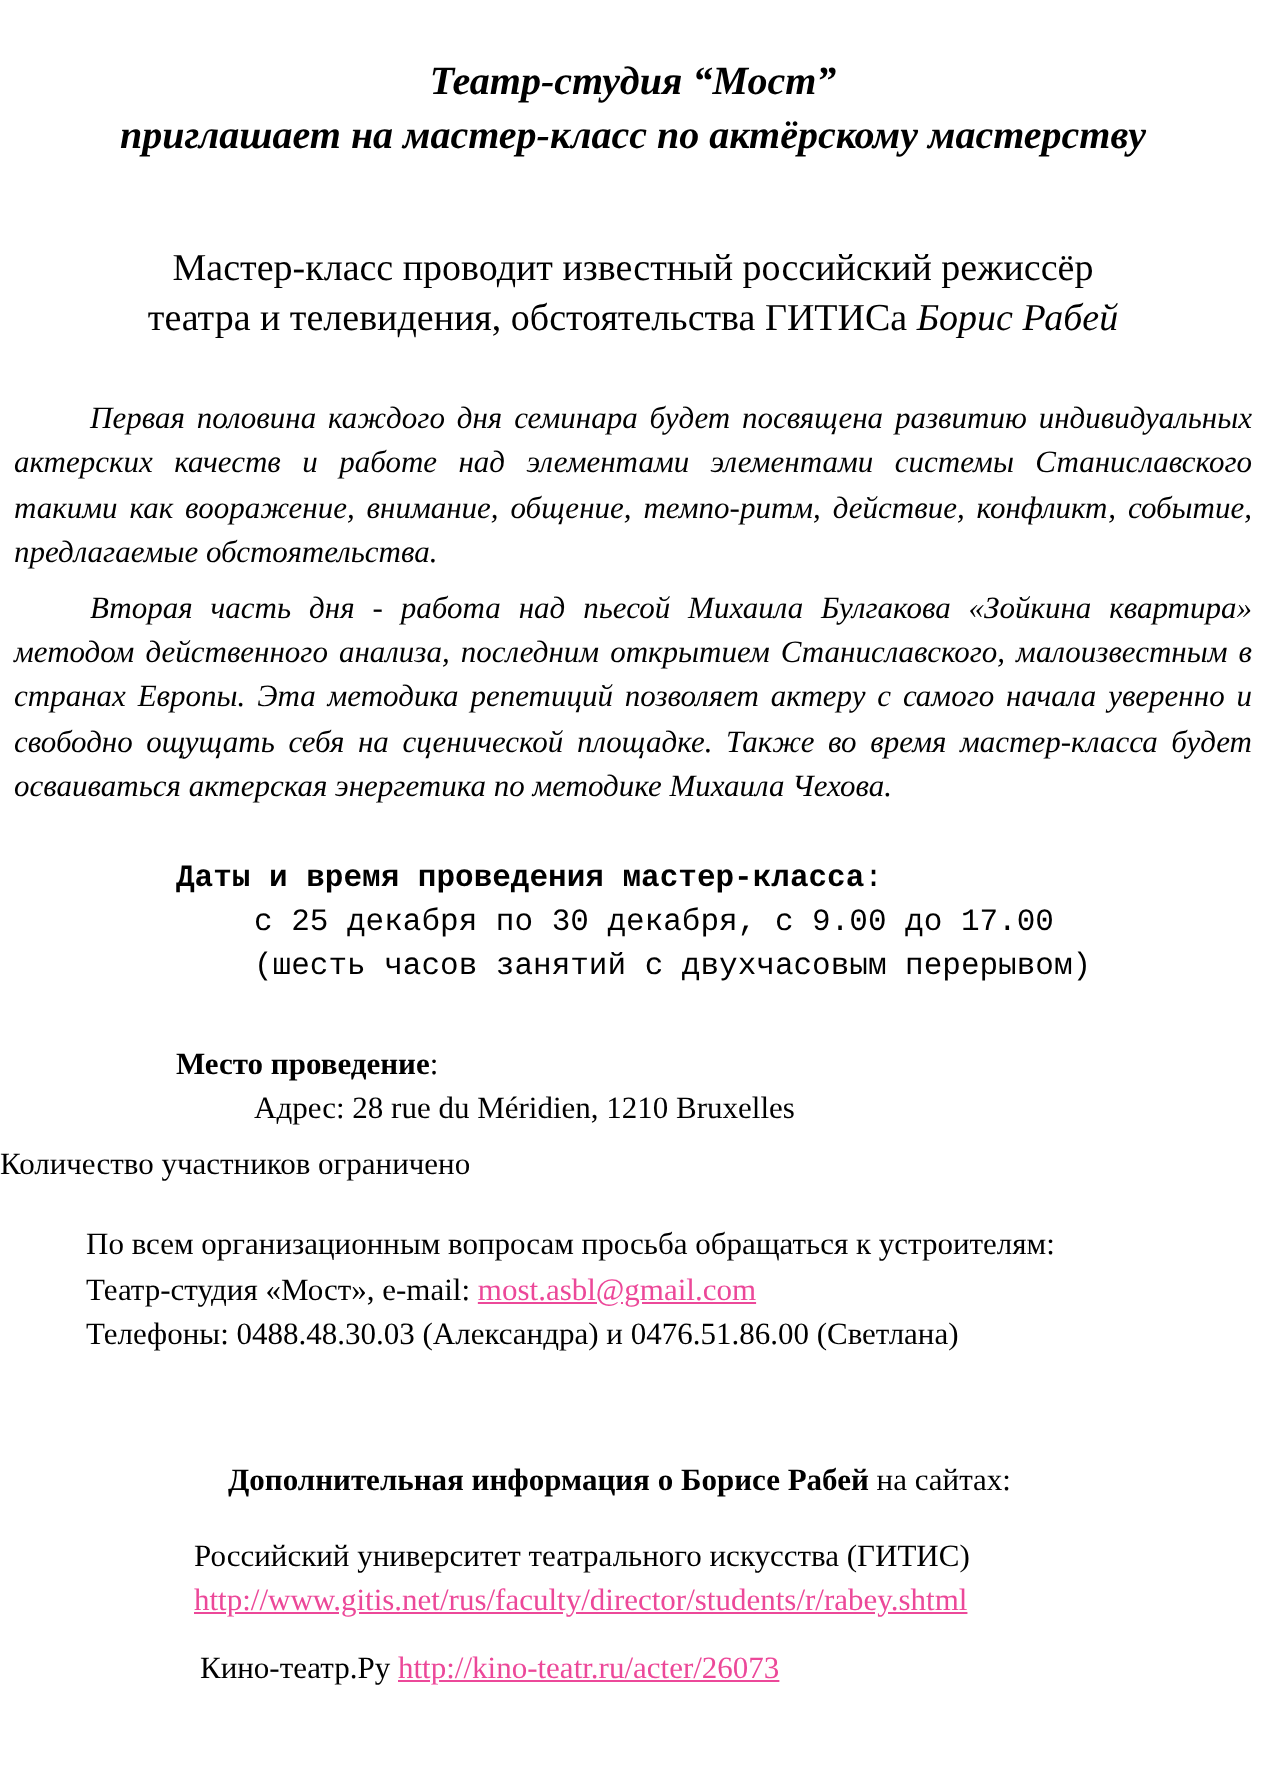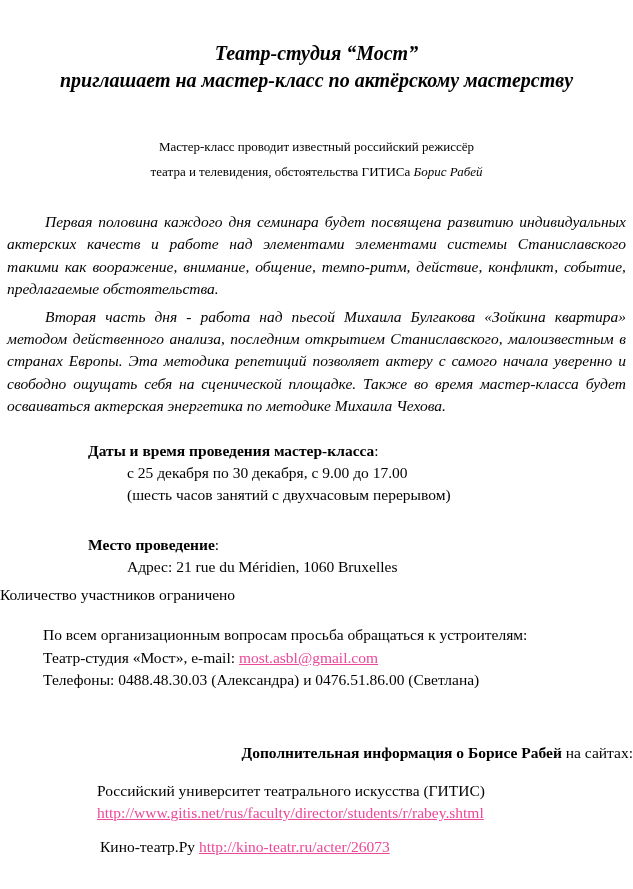--- a/index.html
+++ b/index.html
@@ -6,62 +6,61 @@
   .page{
     position:relative;
     width:633px;height:889px;
     background:#ffffff;
     color:#000;
     font-family:"Liberation Serif","DejaVu Serif",serif;
     font-size:15.5px;
     line-height:22.3px;
     overflow:hidden;
     box-sizing:border-box;
-    padding-top:40px;
+    padding-top:28px;
   }
   .title{
     text-align:center;
     font-weight:bold;
     font-style:italic;
     font-size:20px;
     line-height:27px;
   }
   .subtitle{
     margin-top:40px;
     text-align:center;
-    font-size:13px;
+    font-size:19px;
     line-height:25px;
   }
   .subtitle .name{font-weight:normal;font-style:italic;}
   .para{
     margin:27px 7px 0 7px;
     text-align:justify;
     text-indent:38px;
     font-style:italic;
     line-height:22.4px;
   }
   .para.second{margin-top:5px;}
   .sect-head{margin-left:88px;font-weight:bold;}
   .sect-head .colon{font-weight:normal;}
   .sect-line{margin-left:127px;}
-  .dates{margin-top:22px;}
+  .dates{margin-top:22px;font-family:Liberation Mono, monospace;}
   .venue{margin-top:27px;}
   .center-note{
     margin-top:6px;
     margin-right:58px;
     text-align:left;
   }
   .contact{
     margin-top:18px;
     margin-left:43px;
   }
   .moreinfo-head{
     margin-top:51px;
     margin-left:114px;
-    text-align:right;
   }
   .moreinfo-head .b{font-weight:bold;}
   .site1{margin-top:15px;margin-left:97px;}
   .site2{margin-top:12px;margin-left:100px;}
   a.doc-link{
     color:#ec4899;
     text-decoration:underline;
     cursor:pointer;
   }
 </style>
@@ -85,21 +84,21 @@
   <div class="para second">Вторая часть дня - работа над пьесой Михаила Булгакова «Зойкина квартира» методом действенного анализа, последним открытием Станиславского, малоизвестным в странах Европы. Эта методика репетиций позволяет актеру с самого начала уверенно и свободно ощущать себя на сценической площадке. Также во время мастер-класса будет осваиваться актерская энергетика по методике Михаила Чехова.</div>
 
   <div class="dates">
     <div class="sect-head"><span>Даты и время проведения мастер-класса</span><span class="colon">:</span></div>
     <div class="sect-line">с 25 декабря по 30 декабря, с 9.00 до 17.00</div>
     <div class="sect-line">(шесть часов занятий с двухчасовым перерывом)</div>
   </div>
 
   <div class="venue">
     <div class="sect-head"><span>Место проведение</span><span class="colon">:</span></div>
-    <div class="sect-line">Адрес: 21 rue du Méridien, 1060 Bruxelles</div>
+    <div class="sect-line">Адрес: 28 rue du Méridien, 1210 Bruxelles</div>
   </div>
 
   <div class="center-note">Количество участников ограничено</div>
 
   <div class="contact">
     <div>По всем организационным вопросам просьба обращаться к устроителям:</div>
     <div><span>Театр-студия «Мост», e-mail: </span><a class="doc-link">most.asbl@gmail.com</a></div>
     <div>Телефоны: 0488.48.30.03 (Александра) и 0476.51.86.00 (Светлана)</div>
   </div>
 

